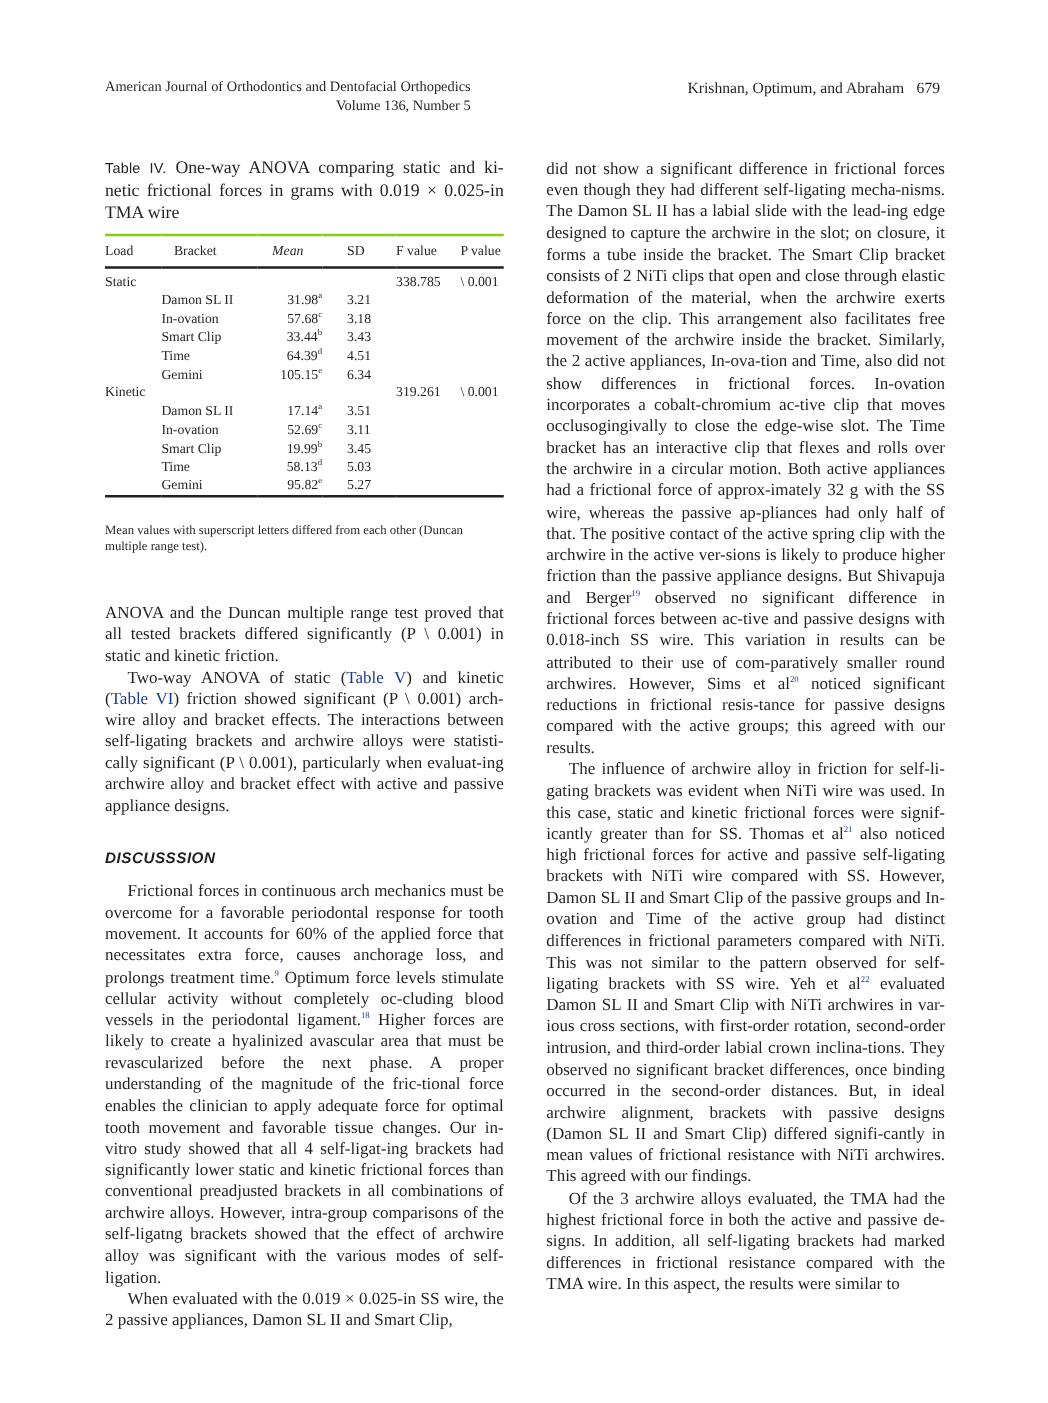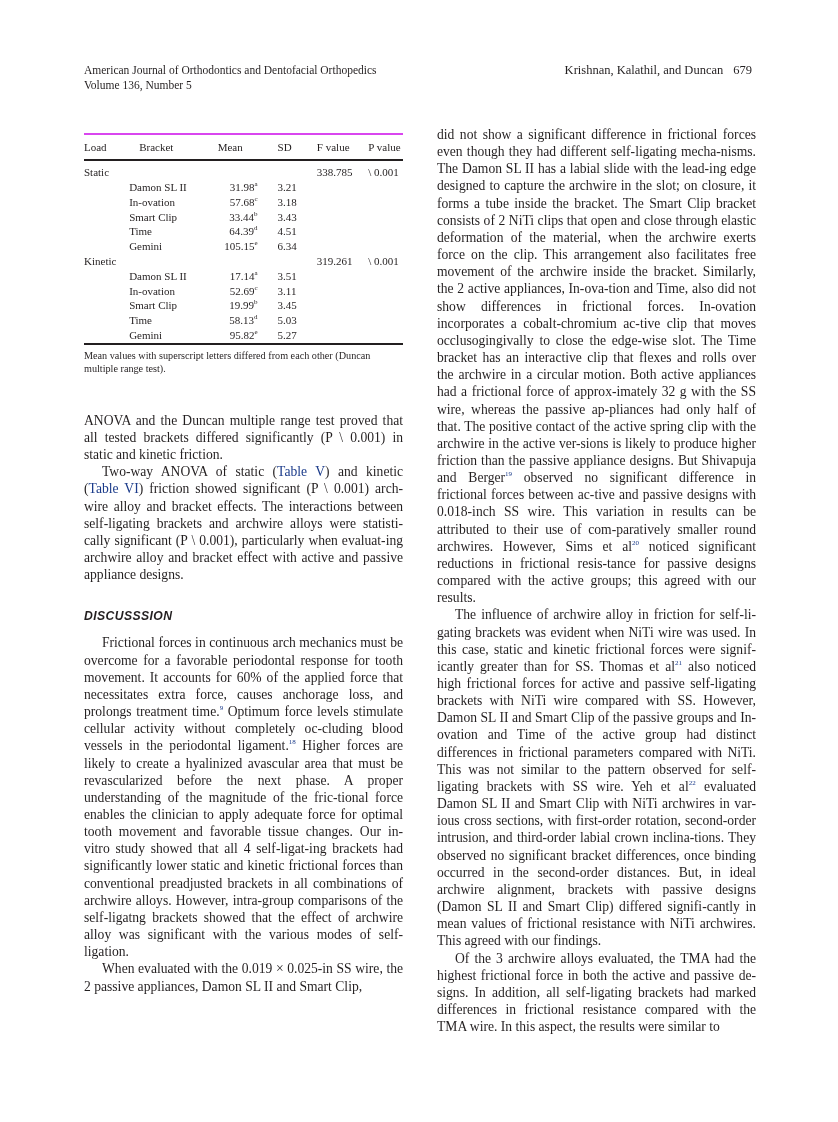--- a/index.html
+++ b/index.html
@@ -1,58 +1,62 @@
 <!DOCTYPE html>
 <html><head>
 <meta charset="utf-8">
 <style>
   html, body { margin: 0; padding: 0; background: #ffffff; }
   body { width: 838px; height: 1122px; position: relative; overflow: hidden;
          font-family: "Liberation Serif", "DejaVu Serif", serif; color: #231f20; }
-  .hdr-left { position: absolute; left: 84px; top: 63px; font-size: 11.5px; line-height: 15px; }
+  .hdr-left { position: absolute; left: 84px; top: 63px; font-size: 11.5px; line-height: 15px; text-align: right; }
   .hdr-right { position: absolute; right: 86px; top: 63px; font-size: 12.5px; line-height: 15px; }
   .hdr-right .pg { margin-left: 10px; text-align: center; }
   .col { position: absolute; top: 126px; width: 319px; font-size: 13.6px; line-height: 17.15px; }
   .col-left { left: 84px; }
   .col-right { left: 437px; }
   .just { text-align: justify; hyphens: manual; }
   .tcap { font-size: 14.2px; line-height: 17.5px; text-align: justify; }
   .tcap .tlabel { font-family: "Liberation Sans", "DejaVu Sans", sans-serif; font-size: 11.5px; letter-spacing: 0.2px; }
   table.tbl { width: 100%; border-collapse: collapse; font-size: 11px; margin-top: 7px; }
   table.tbl thead tr th { font-weight: normal; text-align: left; padding: 4px 0 3px 0;
-                          border-top: 2px solid #d946ef; border-bottom: 2px solid #231f20; }
+                          border-top: 2px solid #84cc16; border-bottom: 2px solid #231f20; }
   table.tbl td { padding: 0; line-height: 14.8px; vertical-align: top; }
   table.tbl tbody tr:first-child td { padding-top: 4px; }
-  table.tbl tfoot td { border-top: 2px solid #231f20; padding-top: 4px; font-size: 10.2px; line-height: 13px; }
+  table.tbl tfoot td { border-top: 2px solid #231f20; padding-top: 20px; font-size: 10.2px; line-height: 13px; }
   .c-load { width: 52px; }
   .c-br { width: 84px; }
   .c-mean { width: 48px; text-align: right; padding-right: 0; }
   .c-sd { width: 50px; padding-left: 20px !important; }
   .c-f { width: 60px; }
   .c-p { width: 40px; }
-  th.c-mean { text-align: left !important; padding-left: 12px !important; }
+  th.c-mean { text-align: left !important; padding-left: 12px !important; font-style: italic; }
   sup { font-size: 7px; line-height: 0; vertical-align: super; }
   .link { color: #1b3b8a; }
   .indent { text-indent: 18px; }
   .sect { font-family: "Liberation Sans", "DejaVu Sans", sans-serif; font-size: 12.2px;
           letter-spacing: 0.4px; margin: 0; font-style: italic; }
   p { margin: 0; }
 </style>
 </head>
 <body>
 
 <div class="hdr-left">
   <div>American Journal of Orthodontics and Dentofacial Orthopedics</div>
   <div>Volume 136, Number 5</div>
 </div>
 <div class="hdr-right">
-  <span>Krishnan, Kalathil, and Duncan</span><span class="pg">679</span>
+  <span>Krishnan, Optimum, and Abraham</span><span class="pg">679</span>
 </div>
 
 <div class="col col-left">
+  <div class="tcap">
+    <span class="tlabel">Table IV.</span>
+    <span>One-way ANOVA comparing static and ki-netic frictional forces in grams with 0.019 × 0.025-in TMA wire</span>
+  </div>
 
   <table class="tbl">
     <thead>
       <tr>
         <th class="c-load">Load</th>
         <th class="c-br" style="padding-left:10px">Bracket</th>
         <th class="c-mean">Mean</th>
         <th class="c-sd">SD</th>
         <th class="c-f">F value</th>
         <th class="c-p">P value</th>

